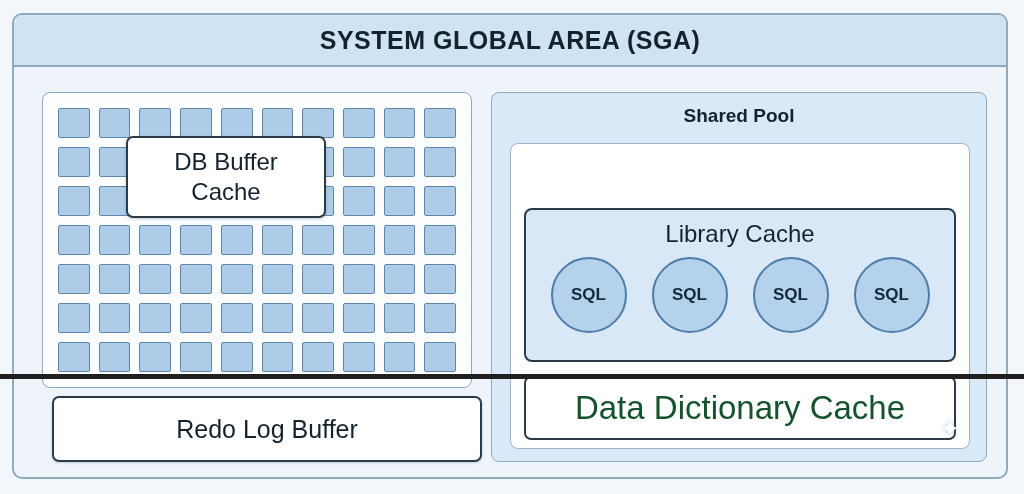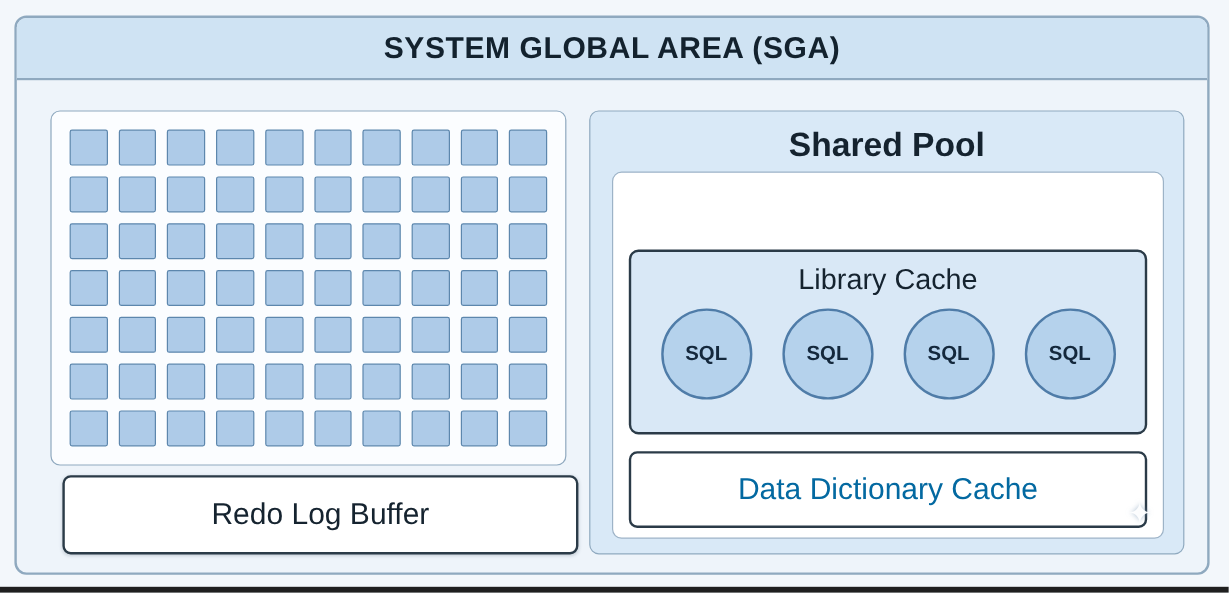--- a/index.html
+++ b/index.html
@@ -1,20 +1,20 @@
 <!DOCTYPE html>
 <html><head>
 <meta charset="utf-8">
 <style>
   html,body{
     margin:0;padding:0;width:1024px;height:494px;overflow:hidden;
     background:#f3f7fb;
     font-family:"Liberation Sans",sans-serif;
   }
-  .stage{position:relative;width:1024px;height:494px;}
+  .stage{position:relative;width:1024px;height:379px;}
 
   .frame{
     position:absolute;left:12px;top:13px;width:996px;height:466px;
     background:#eef4fa;border:2px solid #8fa9bf;border-radius:10px;
     box-sizing:border-box;
   }
   .header{
     position:absolute;left:0;top:0;right:0;height:50px;
     background:#cfe3f3;border-bottom:2px solid #8fa9bf;
     border-radius:8px 8px 0 0;
@@ -56,21 +56,21 @@
   }
 
   
   .shared-pool{
     position:absolute;left:477px;top:77px;width:496px;height:370px;
     background:#d9e9f7;border:1.5px solid #8fa9bf;border-radius:8px;
     box-sizing:border-box;
   }
   .shared-pool-title{
     position:absolute;left:0;right:0;top:12px;text-align:center;
-    font-size:28px;font-weight:bold;color:#15232f;
+    font-size:19px;font-weight:bold;color:#15232f;
   }
   .shared-inner{
     position:absolute;left:18px;top:50px;width:460px;height:306px;
     background:#ffffff;border:1.5px solid #9db3c7;border-radius:8px;
     box-sizing:border-box;
   }
   .library-cache{
     position:absolute;left:13px;top:64px;width:432px;height:154px;
     background:#d9e8f6;border:2.5px solid #2b3b48;border-radius:8px;
     box-sizing:border-box;
@@ -83,21 +83,21 @@
     background:#b5d2ec;border:2.5px solid #4f7ca8;
     box-sizing:border-box;
     display:flex;align-items:center;justify-content:center;
     font-size:17px;font-weight:bold;color:#14283c;
   }
   .dict-box{
     position:absolute;left:13px;top:232px;width:432px;height:64px;
     background:#ffffff;border:2.5px solid #2b3b48;border-radius:7px;
     box-sizing:border-box;
     display:flex;align-items:center;justify-content:center;
-    font-size:25px;color:#0369a1;
+    font-size:33px;color:#14532d;
   }
 
   .sparkle{
     position:absolute;right:26px;bottom:18px;
     font-size:24px;color:rgba(255,255,255,.95);
     text-shadow:0 0 4px rgba(120,150,180,.6);
     pointer-events:none;
   }
   .bottom-bar{
     position:absolute;left:0;right:0;bottom:0;height:5px;background:#1f1f1f;
@@ -182,20 +182,21 @@
           <div class="block"></div>
           <div class="block"></div>
           <div class="block"></div>
           <div class="block"></div>
           <div class="block"></div>
           <div class="block"></div>
           <div class="block"></div>
         </div>
     </div>
 
+    <div class="db-label">DB Buffer Cache</div>
 
     <div class="redo-box">Redo Log Buffer</div>
 
     <div class="shared-pool">
       <div class="shared-pool-title">Shared Pool</div>
 
       <div class="shared-inner">
 
         <div class="library-cache">
           <div class="library-title">Library Cache</div>

